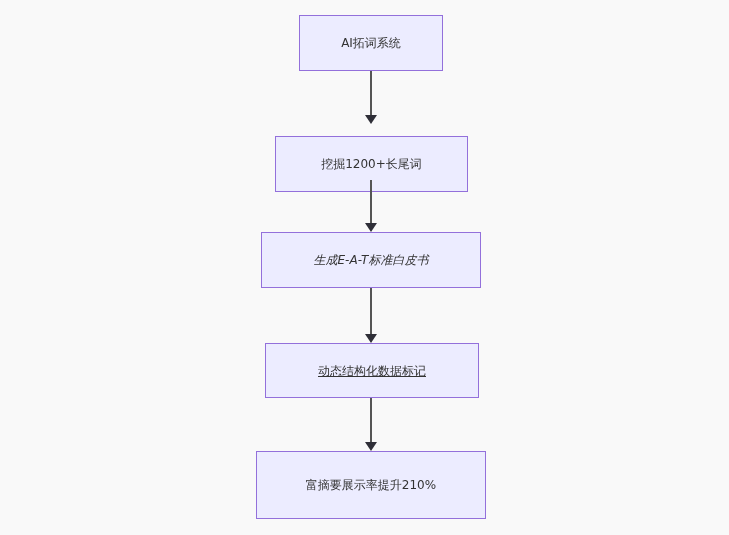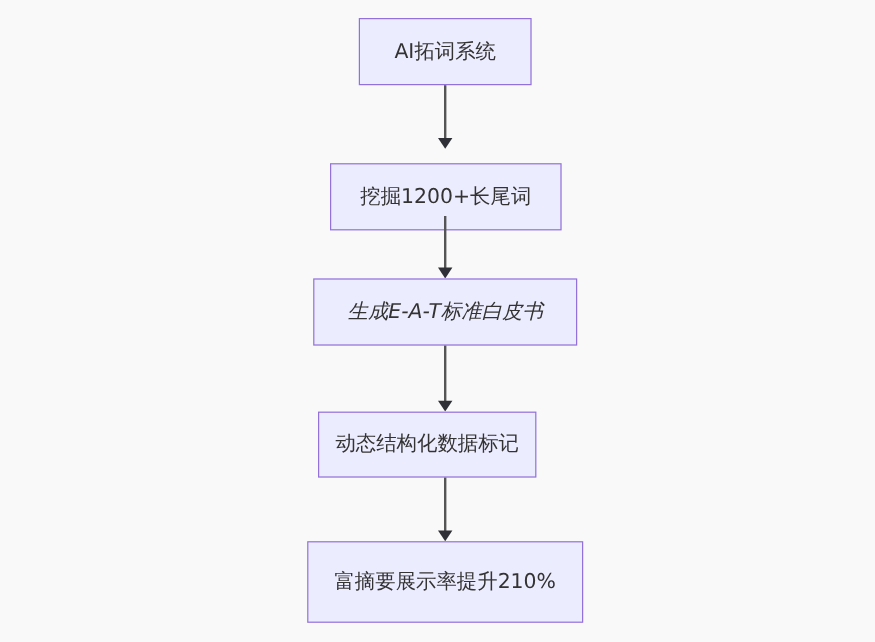--- a/index.html
+++ b/index.html
@@ -14,32 +14,32 @@
     height: 535px;
     background: #f9f9f9;
     overflow: hidden;
   }
   .node {
     position: absolute;
     box-sizing: border-box;
     background: #ECECFF;
     border: 1px solid #9370DB;
     color: #333333;
-    font-size: 17px;
+    font-size: 12px;
     line-height: 1;
     display: flex;
     align-items: center;
     justify-content: center;
     text-align: center;
     white-space: nowrap;
   }
   .n1 { left: 299px; top: 15px;  width: 144px; height: 56px; }
   .n2 { left: 275px; top: 136px; width: 193px; height: 56px; }
   .n3 { left: 261px; top: 232px; width: 220px; height: 56px; font-style: italic; }
-  .n4 { left: 265px; top: 343px; width: 182px; height: 55px; }
+  .n4 { left: 265px; top: 343px; width: 214px; height: 55px; text-decoration: underline; }
   .n5 { left: 256px; top: 451px; width: 230px; height: 68px; }
 
   .edge {
     position: absolute;
     left: 364px;          
     width: 14px;
   }
   .e1 { top: 71px;  height: 53px; }
   .e2 { top: 180px; height: 52px; }
   .e3 { top: 288px; height: 55px; }

